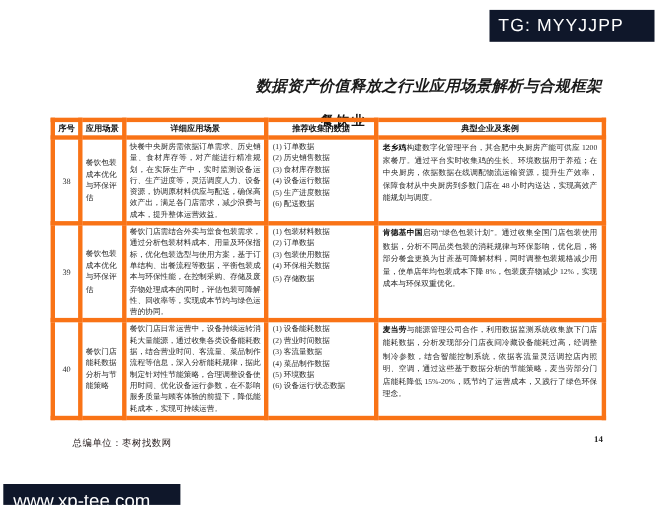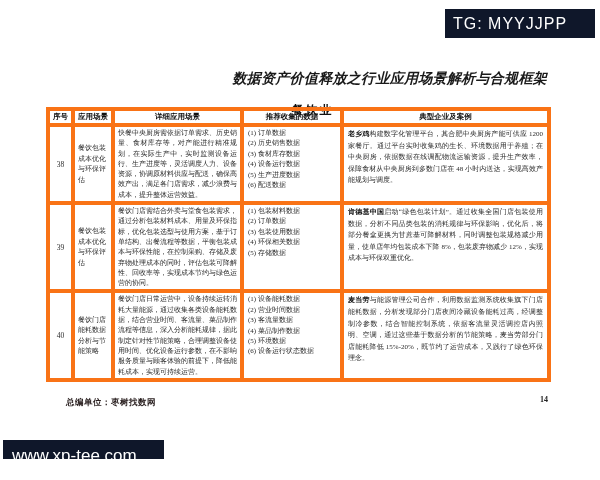--- a/index.html
+++ b/index.html
@@ -41,21 +41,21 @@
   td.scen{vertical-align:middle;padding:0 3px;line-height:10.5px;}
   td.detail{padding:1px 3px;line-height:10.3px;text-align:justify;}
   td.datalist{padding:1px 2px 1px 4px;line-height:10.4px;white-space:pre-line;}
   td.case{padding:2px 4px;line-height:11.6px;text-align:justify;}
   td.case .co{font-weight:bold;color:#111;}
   tr.h-carry td{height:57px;}
   tr.h-r0 td{height:66px;}
   tr.h-r1 td{height:75px;}
   tr.h-r2 td{height:74px;}
   .footer{
-    position:absolute;left:46px;top:397px;font-size:8.5px;font-weight:bold;color:#2a2020;letter-spacing:.5px;padding-left:20px;
+    position:absolute;left:46px;top:397px;font-size:8.5px;font-weight:normal;color:#2a2020;letter-spacing:.5px;padding-left:20px;
   }
   .pageno{
     position:absolute;right:52px;top:395px;font-size:8px;font-weight:bold;color:#222;
   }
 </style>
 </head>
 <body>
 
 <div>
 

